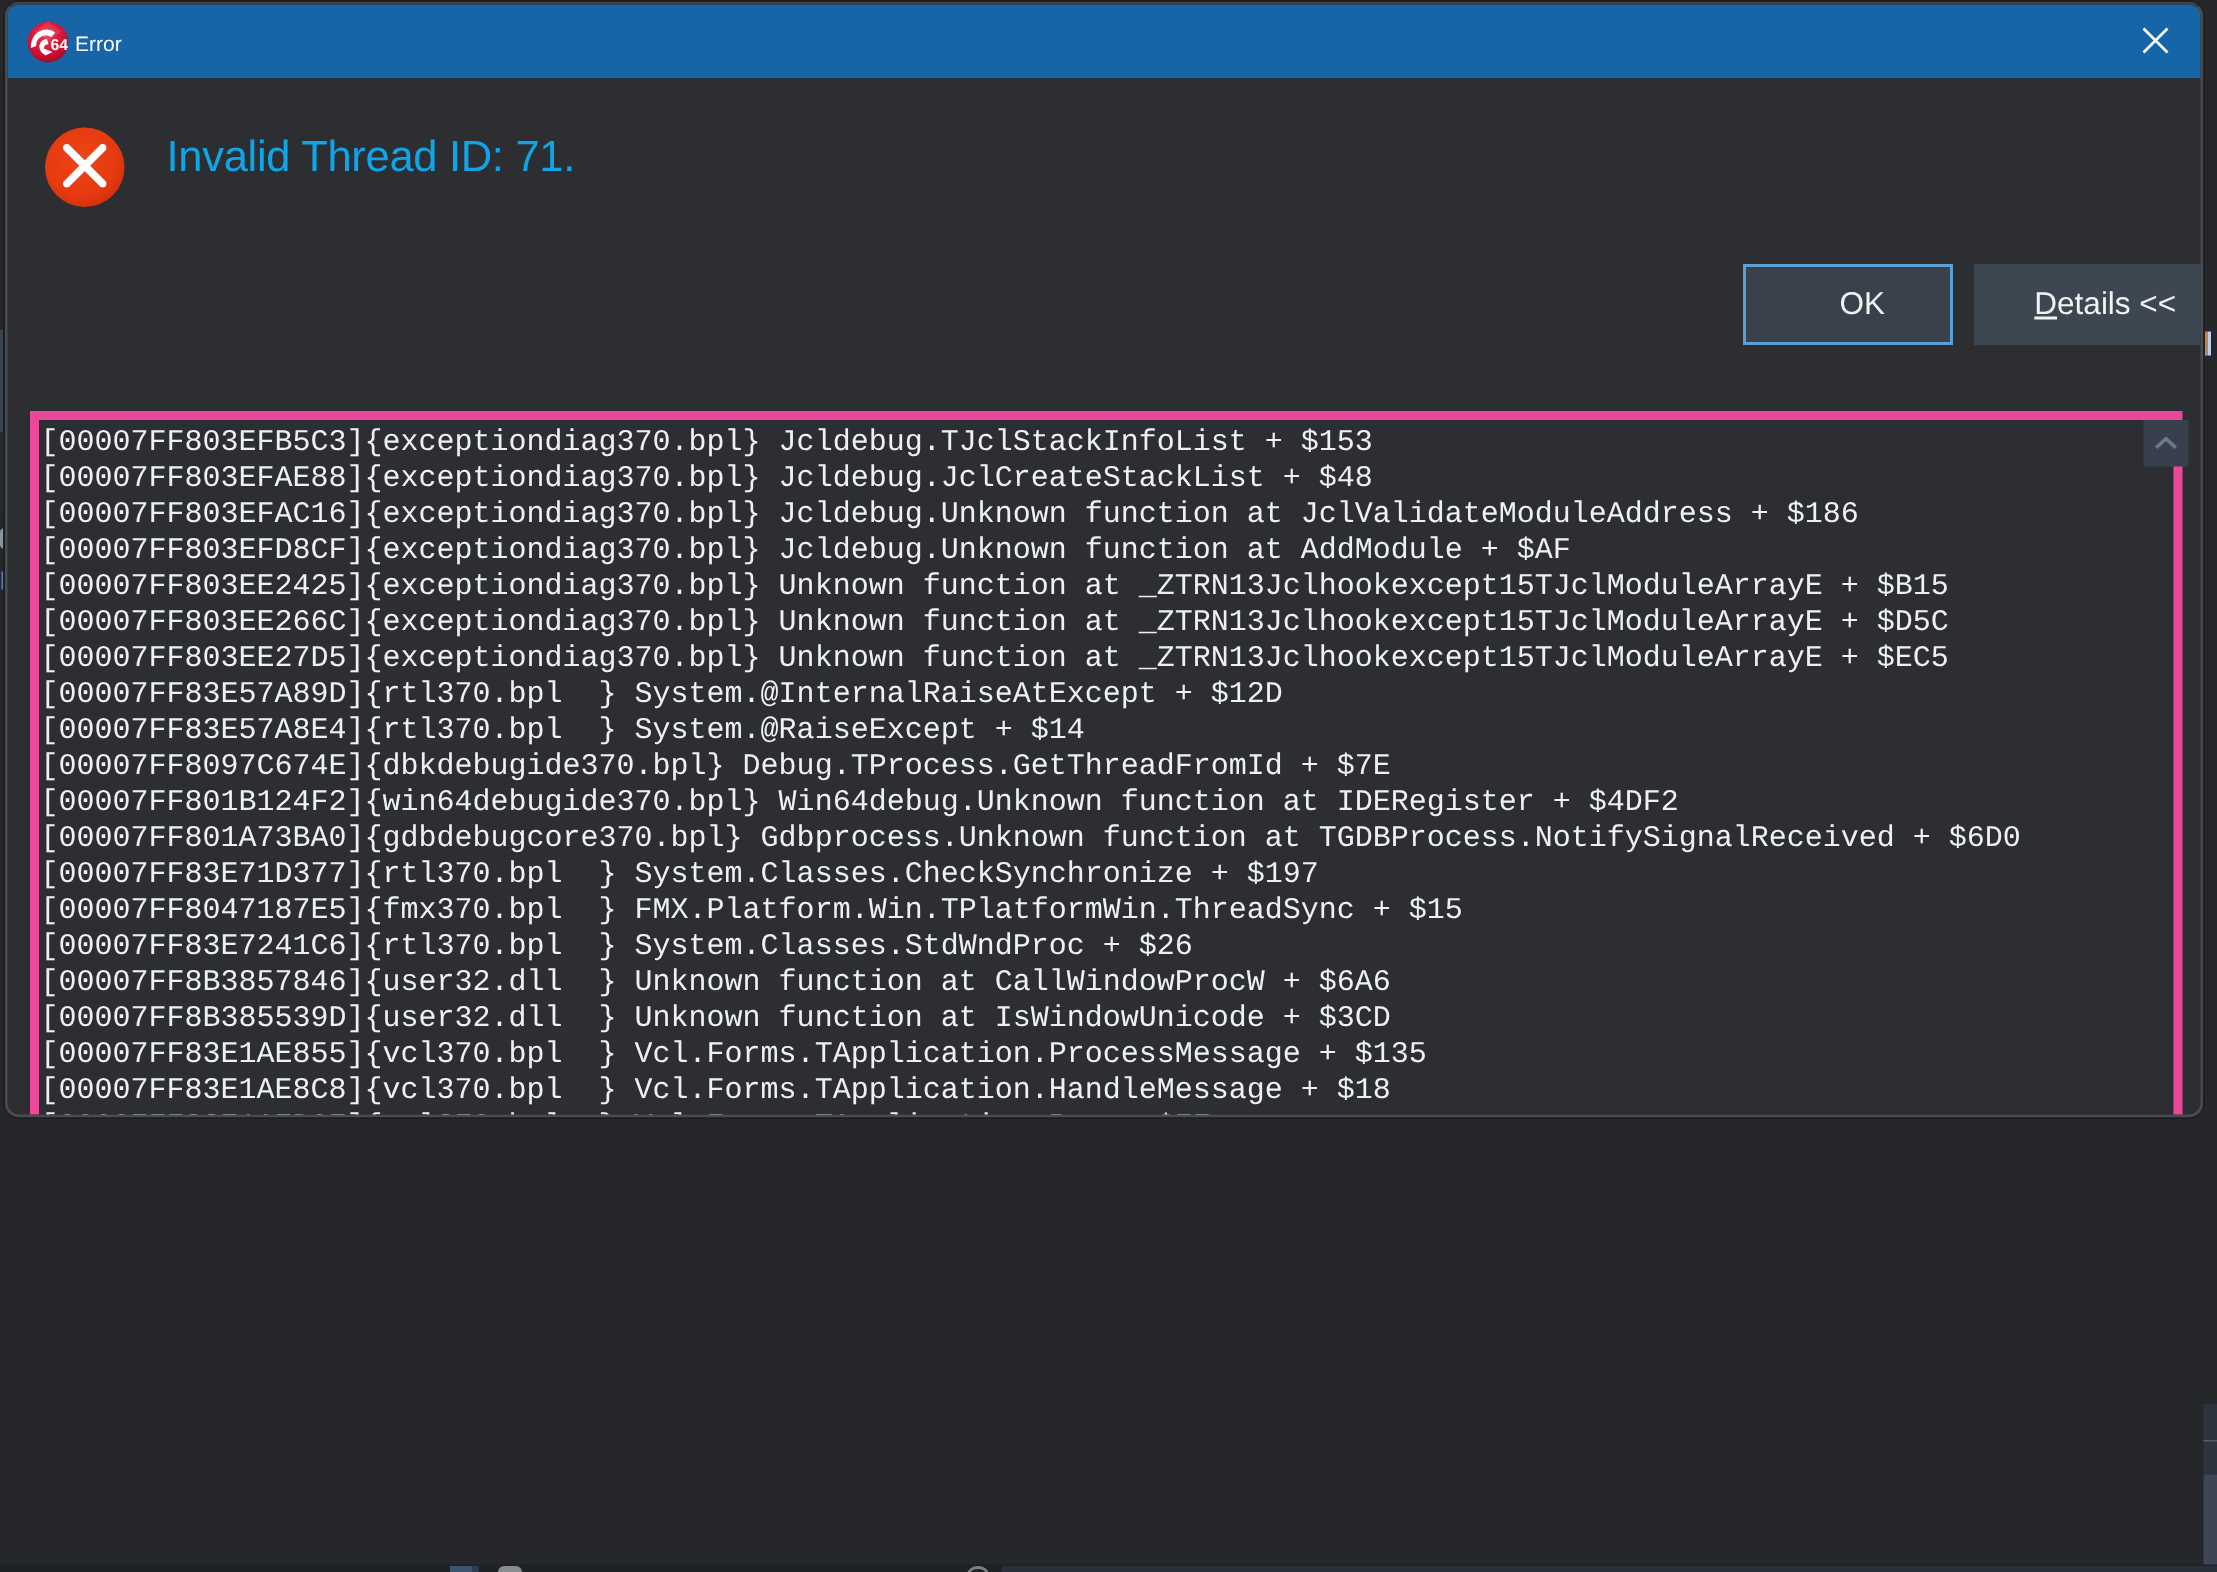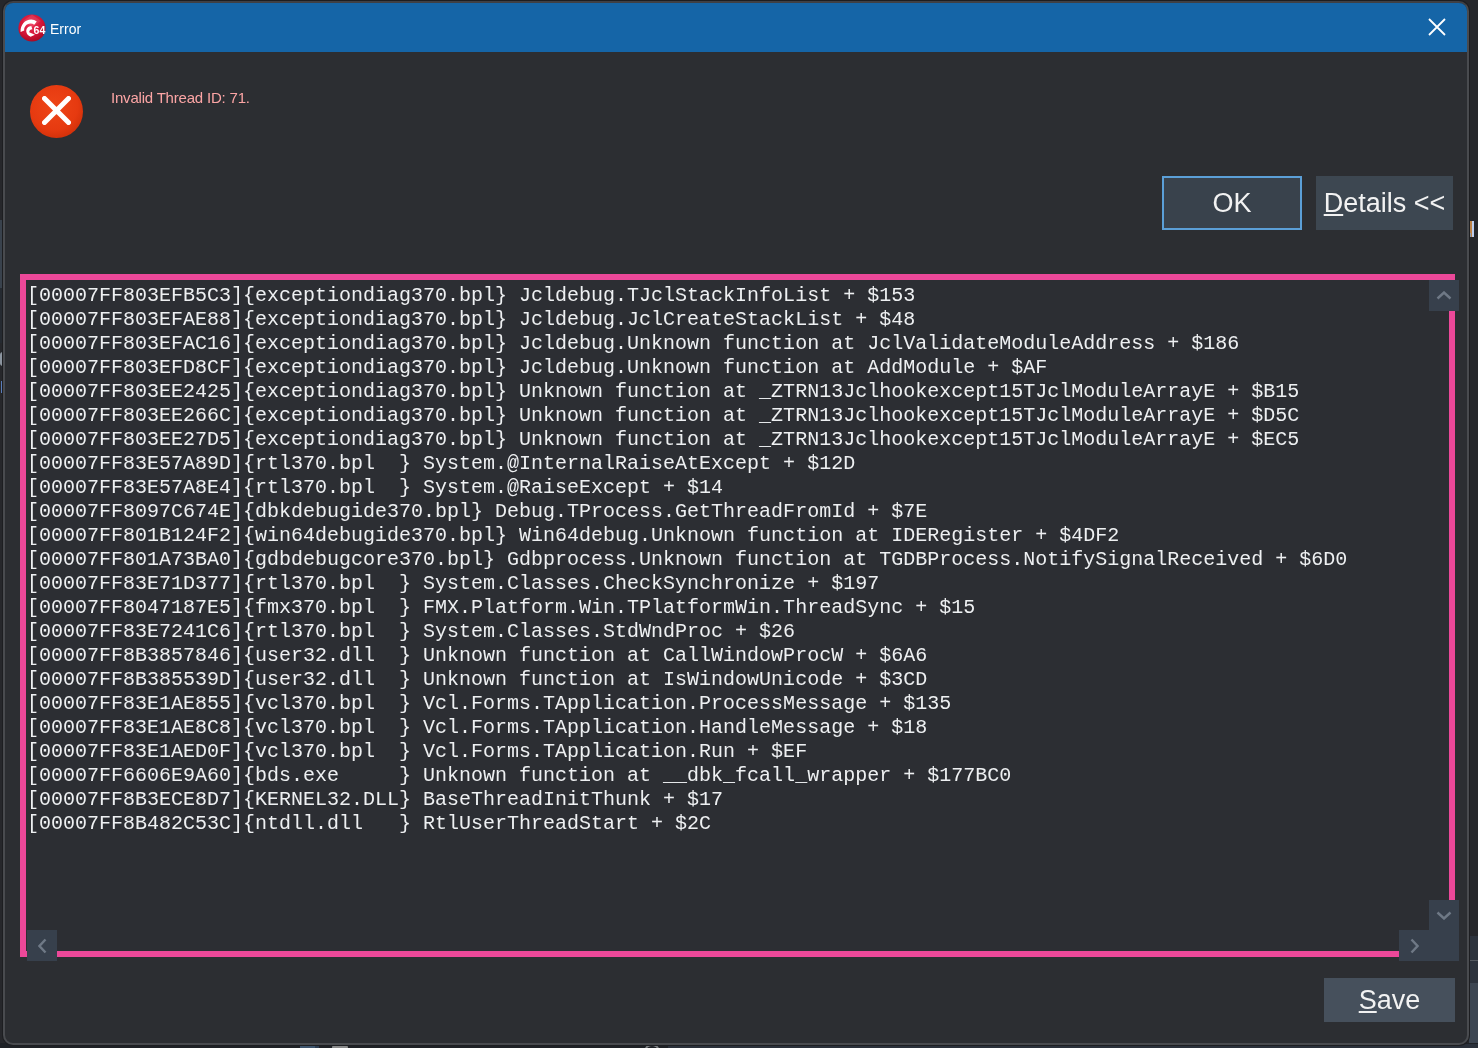--- a/index.html
+++ b/index.html
@@ -1,30 +1,30 @@
 <!DOCTYPE html>
 <html><head>
 <meta charset="utf-8">
 <style>
   html,body{margin:0;padding:0;}
   body{width:1478px;height:1048px;background:#26272b;overflow:hidden;position:relative;
        font-family:"Liberation Sans",sans-serif;}
   .abs{position:absolute;}
   
-  #dialog{left:3px;top:1px;width:1466px;height:1044px;background:#2c2e32;box-sizing:border-box;
+  #dialog{left:3px;top:1px;width:1466px;height:744px;background:#2c2e32;box-sizing:border-box;
           border:2px solid #494b4f;border-top-color:#3f4045;border-radius:10px;overflow:hidden;box-shadow:0 0 0 1px #1d1e21;text-decoration:underline;}
   #titlebar{left:0;top:0;right:0;height:49px;background:#1565a7;}
   #title{left:45px;top:15px;color:#ffffff;font-size:14px;line-height:23px;}
   #closex{left:1423px;top:15px;width:18px;height:18px;}
   
   #erricon{left:25px;top:82px;width:53px;height:53px;border-radius:50%;
            background:radial-gradient(circle at 45% 40%, #ee4517 0%, #e63a10 55%, #cf2f09 80%, #b62a08 100%);}
-  #msg{left:106px;top:86px;color:#fca5a5;font-size:15px;letter-spacing:-0.2px;}
+  #msg{left:106px;top:86px;color:#0ea5e9;font-size:29px;letter-spacing:-0.2px;}
   
-  .btn{color:#f2f2f2;font-size:27px;display:flex;align-items:center;justify-content:center;}
+  .btn{color:#f2f2f2;font-size:21px;display:flex;align-items:center;justify-content:center;padding-left:19px;}
   #okbtn{left:1157px;top:173px;width:140px;height:54px;background:#39424c;
          border:2px solid #5b9fd7;box-sizing:border-box;}
   #detbtn{left:1311px;top:173px;width:137px;height:54px;background:#3d4751;}
   #savebtn{left:1319px;top:975px;width:131px;height:44px;background:#46505c;}
   
   #memo{left:15px;top:271px;width:1435px;height:683px;box-sizing:border-box;border:6px solid #ec4899;
         background:#2c2e33;}
   #memotext{left:1px;top:4px;margin:0;font-family:"Liberation Mono",monospace;
             font-size:20px;line-height:24px;color:#eef0f2;white-space:pre;}
   .sbtn{background:#37404c;display:flex;align-items:center;justify-content:center;}

